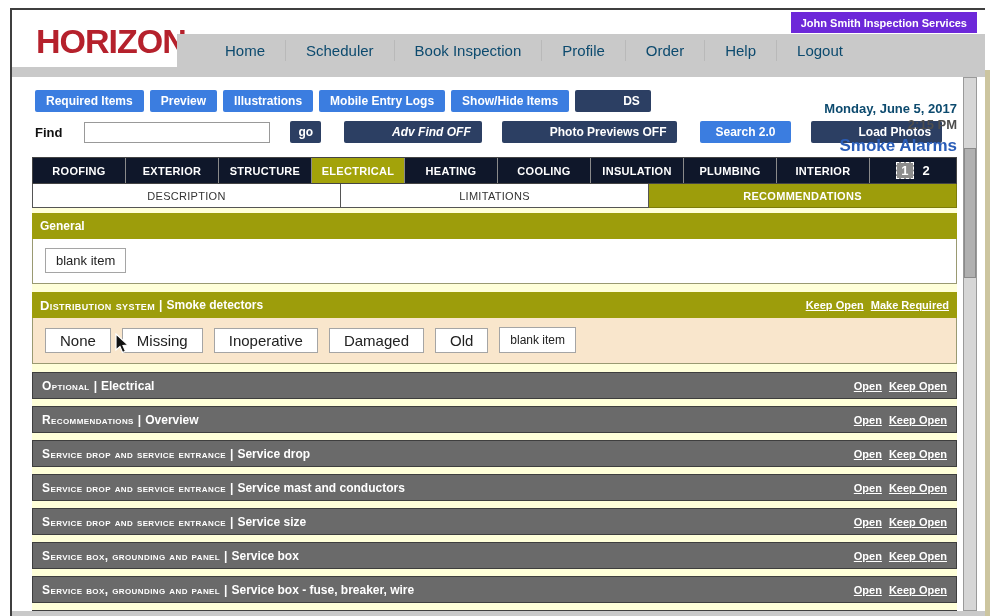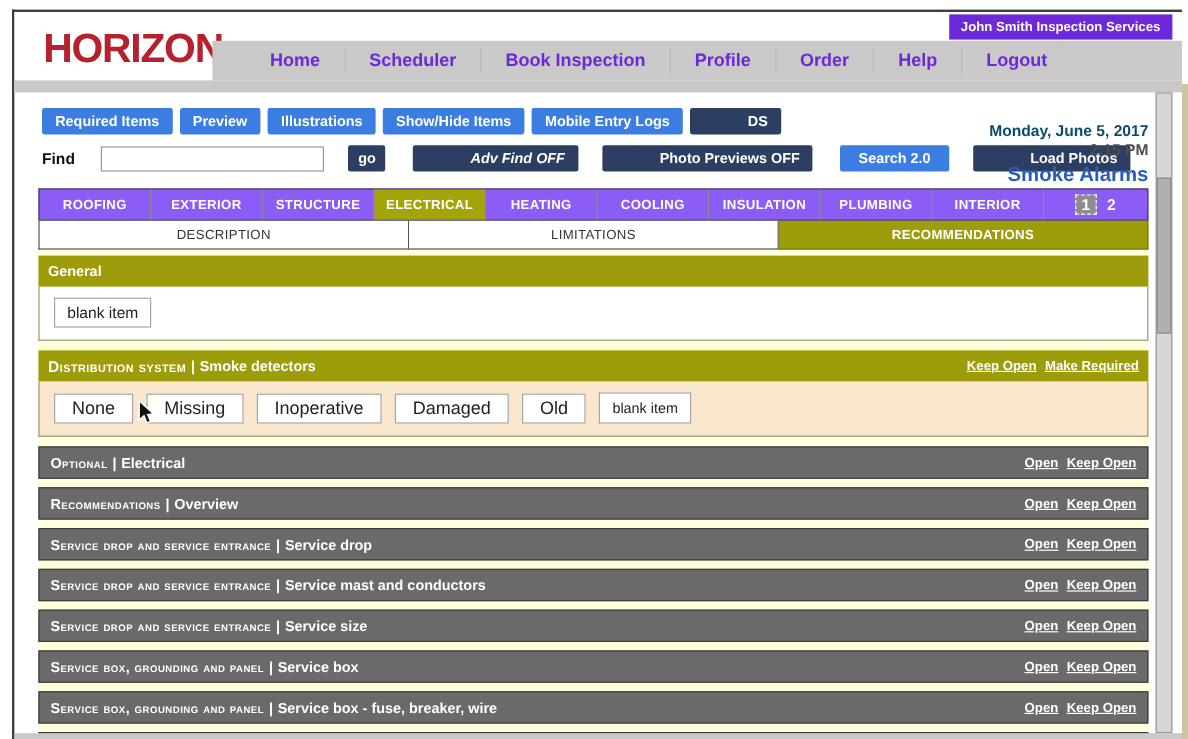--- a/index.html
+++ b/index.html
@@ -14,42 +14,42 @@
     border-left:2px solid #3f3f3f; border-top:2px solid #3f3f3f; background:#fff; overflow:hidden; }
 
   
   .mast { position:relative; height:67px; background:#fff; }
   .logo { position:absolute; left:24px; top:12px; font-size:34px; font-weight:bold;
     color:#b5212c; letter-spacing:-1px; }
   .badge { position:absolute; right:8px; top:2px; height:21px; background:#6d28d9;
     color:#fff; font-size:11px; font-weight:bold; display:flex; align-items:center; padding:0 10px; }
   .navbar { position:absolute; left:165px; right:0; top:24px; height:33px; background:#c9c9c9;
     display:flex; align-items:center; padding-left:28px; }
-  .nav-item { font-size:15px; font-weight:bold; color:#6d28d9; padding:2px 20px; cursor:pointer;
+  .nav-item { font-size:15px; font-weight:normal; color:#0c4a6e; padding:2px 20px; cursor:pointer;
     border-left:1px solid #b9b9b9; }
   .nav-item:first-child { border-left:none; }
   .strip { position:absolute; left:0; right:0; top:57px; height:10px; background:#c9c9c9; }
 
   
   .toolbar { position:relative; height:80px; padding:13px 0 0 23px; }
   .btn-row { display:flex; align-items:center; gap:6px; }
   .btn { display:inline-flex; align-items:center; justify-content:center; height:22px;
     padding:0 11px; font-size:12px; font-weight:bold; color:#fff; border-radius:2px; cursor:pointer; }
   .btn.blue { background:#3b7de0; }
   .btn.navy { background:#2c3f63;padding-left:48px; }
   .find-row { display:flex; align-items:center; margin-top:9px; gap:20px; }
   .find-label { font-size:13px; font-weight:bold; color:#111; margin-right:2px; }
   .find-input { width:186px; height:21px; border:1px solid #999; background:#fff; font-size:13px; padding:0 4px; }
   .status { position:absolute; right:28px; top:6px; text-align:right; }
   .status .date { font-size:13px; font-weight:bold; color:#0c4a6e; line-height:16px;margin-top:18px; }
   .status .time { font-size:13px; font-weight:bold; color:#4d4d4d; line-height:16px; }
   .status .ctx { font-size:17px; font-weight:bold; color:#2a5db8; margin-top:3px; }
 
   
-  .tabbar { margin:0 28px 0 20px; height:27px; display:flex; background:#8b5cf6;
+  .tabbar { margin:0 28px 0 20px; height:27px; display:flex; background:#0f172a;
     border:1px solid #444; }
   .tab { flex:1; display:flex; align-items:center; justify-content:center; color:#fff;
     font-size:11px; font-weight:bold; letter-spacing:.3px; border-right:1px solid #8a8a8a; cursor:pointer; }
   .tab.active { background:#a3a30a; }
   .pager { flex:0 0 86px; display:flex; align-items:center; justify-content:center; gap:9px;
     color:#fff; font-size:13px; font-weight:bold; }
   .pager .cur { border:1px dashed #fff; background:#8d8d8d; padding:0 4px; line-height:15px; }
   .pager .nxt { cursor:pointer; }
 
   .subtabbar { margin:0 28px 0 20px; height:24px; display:flex; }
@@ -109,22 +109,22 @@
       <div class="nav-item">Logout</div>
     </div>
     <div class="strip"></div>
   </div>
 
   <div class="toolbar">
     <div class="btn-row">
       <div class="btn blue">Required Items</div>
       <div class="btn blue">Preview</div>
       <div class="btn blue">Illustrations</div>
+      <div class="btn blue">Mobile Entry Logs</div>
       <div class="btn blue">Show/Hide Items</div>
-      <div class="btn blue">Mobile Entry Logs</div>
       <div class="btn navy">DS</div>
     </div>
     <div class="find-row">
       <span class="find-label">Find</span>
       <input class="find-input" type="text" value="" style="">
       <div class="btn navy" style="padding:0 8px;">go</div>
       <div class="btn navy" style="margin-left:3px;font-style:italic;">Adv Find OFF</div>
       <div class="btn navy">Photo Previews OFF</div>
       <div class="btn blue" style="margin-left:3px; padding:0 15px;">Search 2.0</div>
       <div class="btn navy">Load Photos</div>

